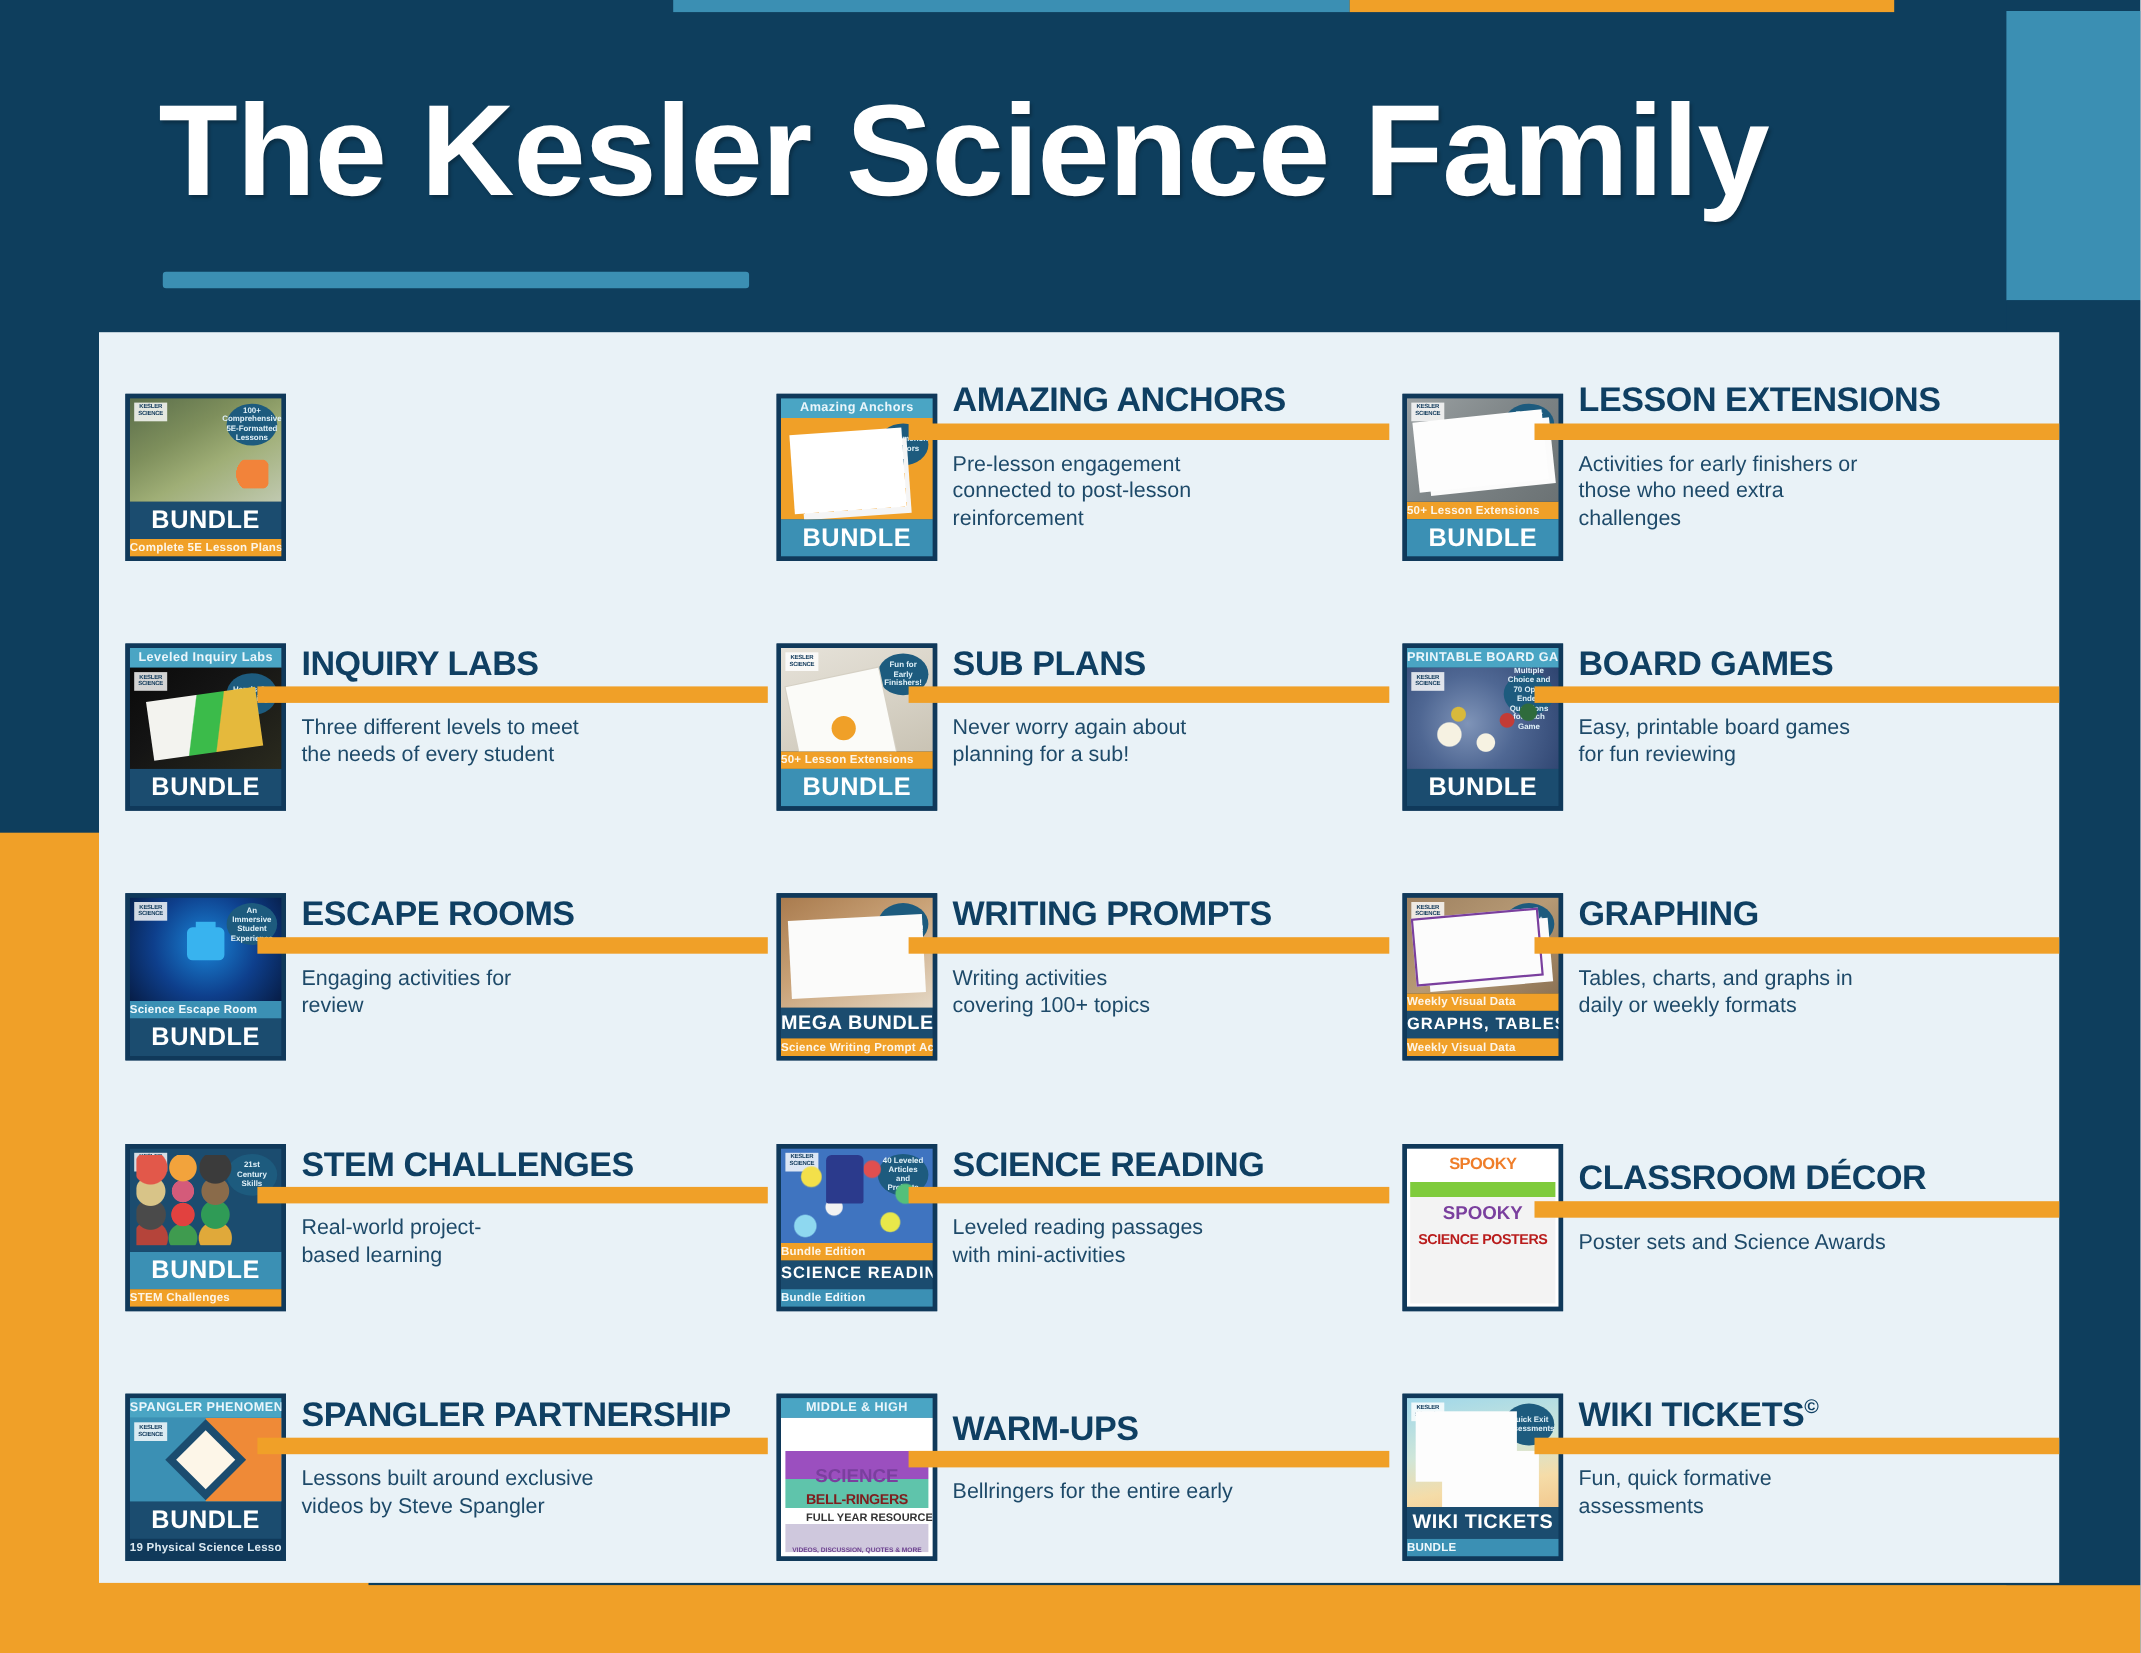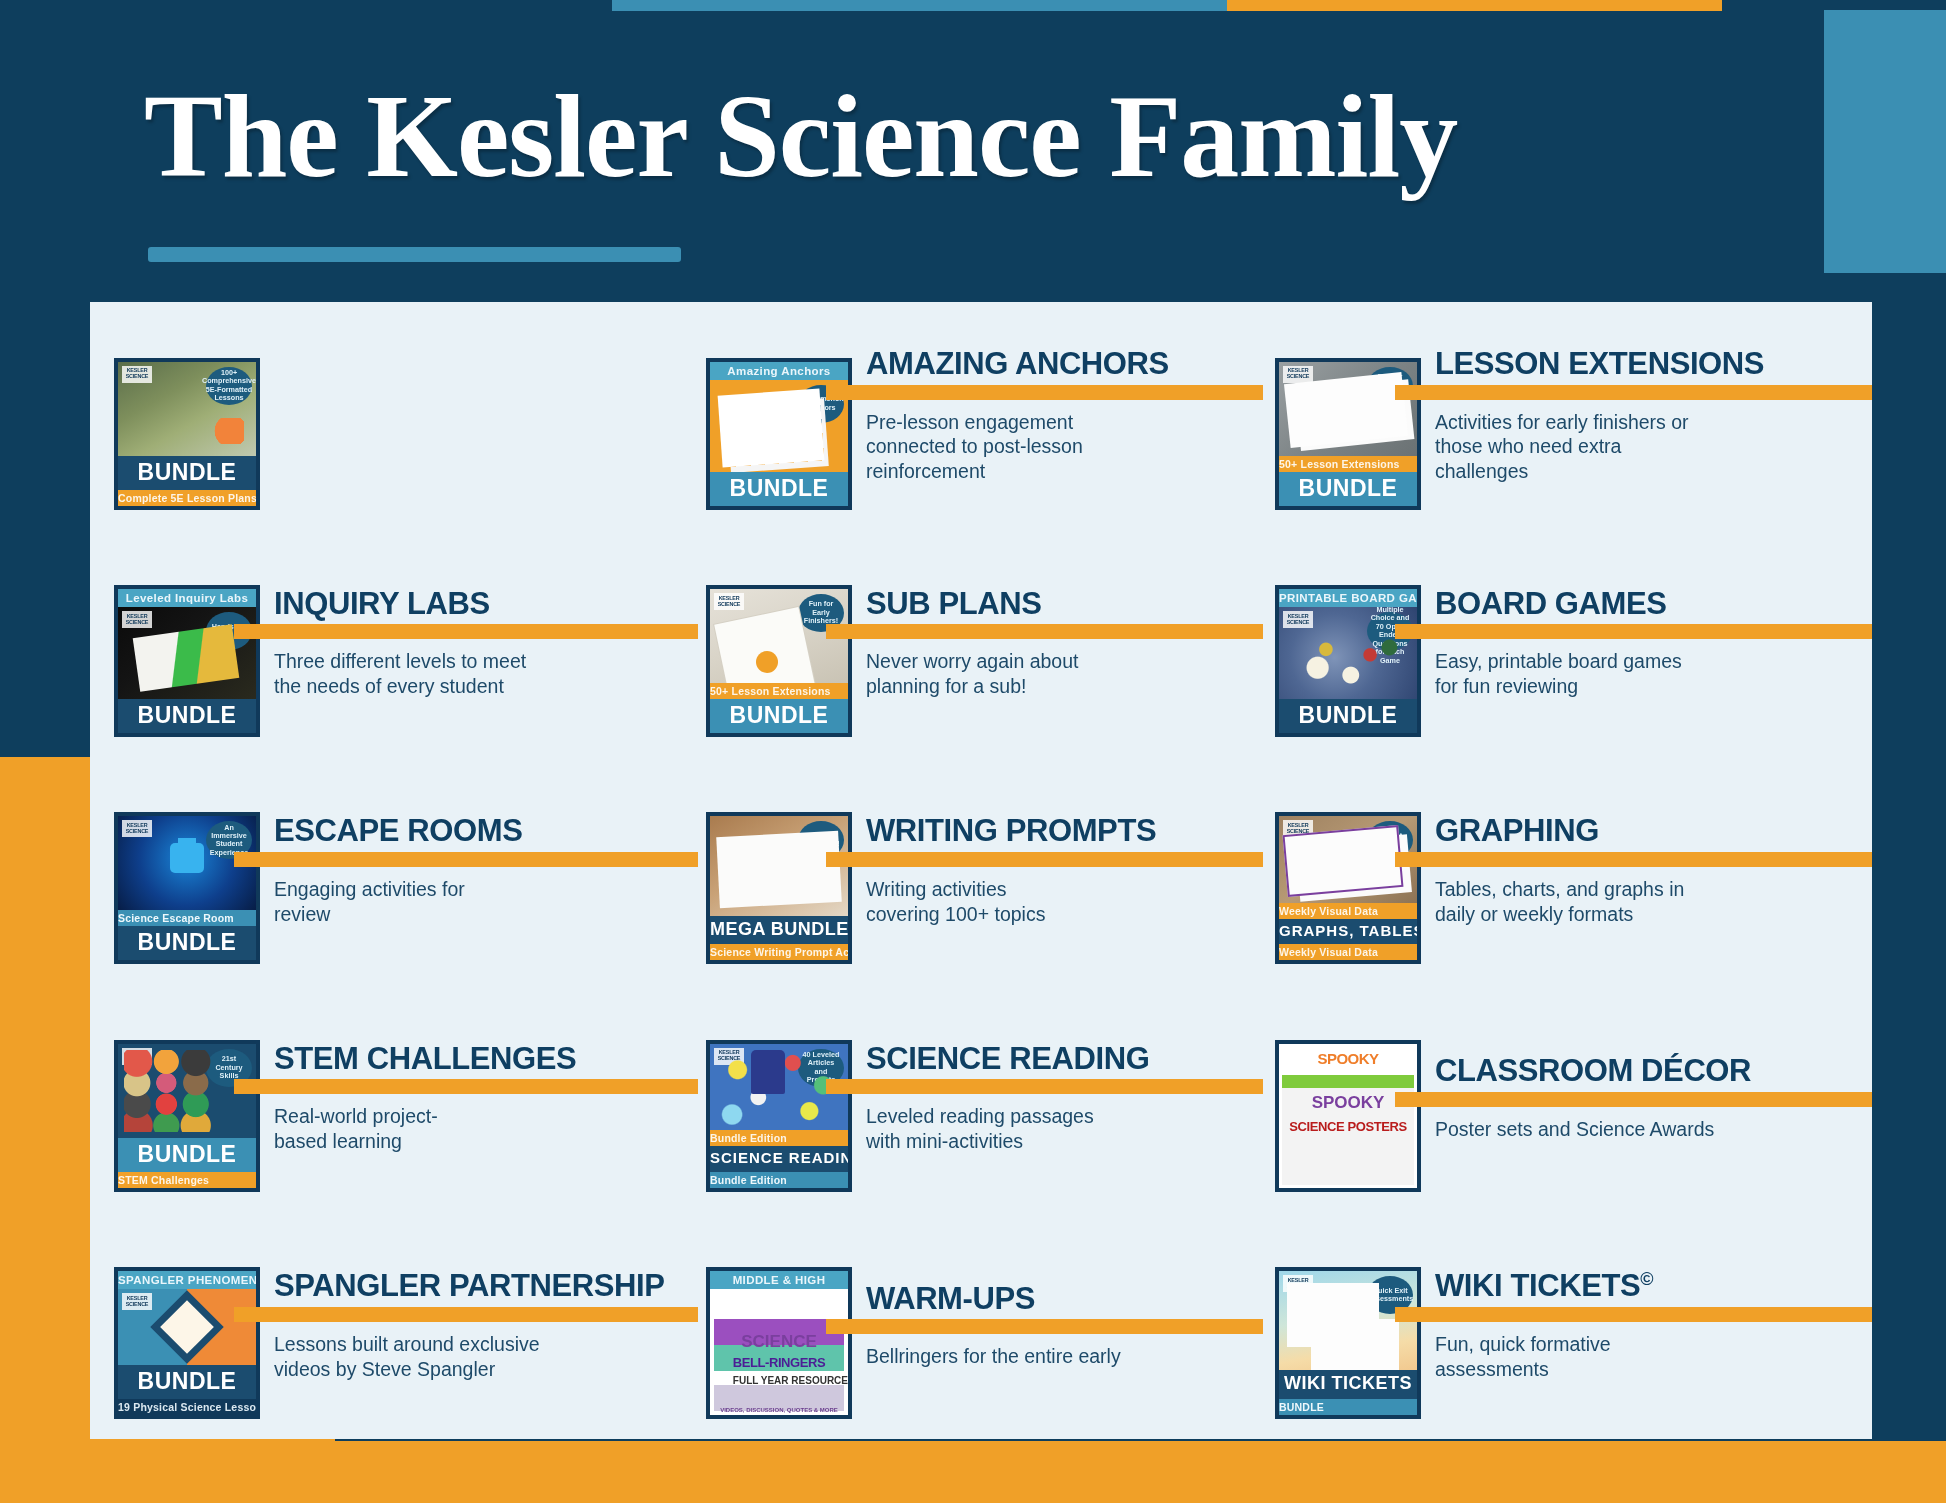--- a/index.html
+++ b/index.html
@@ -66,21 +66,20 @@
   }
   .poster-title {
     position: absolute;
     left: 144px; top: 58px;
     font-size: 118px;
     font-weight: 700;
     color: #ffffff;
     letter-spacing: -1px;
     white-space: nowrap;
     text-shadow: 2px 3px 3px rgba(0,0,0,0.25);
-    font-family: Liberation Serif, serif;
   }
   .title-underline {
     position: absolute;
     left: 148px; top: 236px;
     width: 533px; height: 15px;
     background: #3b8fb3;
     border-radius: 3px;
   }
 
   
@@ -581,21 +580,21 @@
               <div>videos by Steve Spangler</div>
             </div>
           </div>
         </div>
         <div class="item col2">
           <div class="thumb">
             <div class="inner">
               <div class="toptag">MIDDLE &amp; HIGH</div>
               <div class="art a-bell">
                 <div style="position:absolute;z-index:4;left:0;right:0;top:34%;text-align:center;font-size:17px;font-weight:700;color:#7a3f9e">SCIENCE</div>
-                <div style="position:absolute;z-index:4;left:0;right:0;top:52%;text-align:center;font-size:13px;font-weight:800;color:#4c1d95;letter-spacing:-0.4px">BELL-RINGERS</div>
+                <div style="position:absolute;z-index:4;left:0;right:0;top:52%;text-align:center;font-size:13px;font-weight:800;color:#7f1d1d;letter-spacing:-0.4px">BELL-RINGERS</div>
                 <div style="position:absolute;z-index:4;left:0;right:0;top:68%;text-align:right;font-size:10px;font-weight:700;color:#333">FULL YEAR RESOURCE</div>
                 <div style="position:absolute;z-index:4;left:2px;right:2px;bottom:2px;text-align:center;font-size:6px;font-weight:700;color:#6b3f8e">VIDEOS, DISCUSSION, QUOTES &amp; MORE</div>
               </div>
             </div>
           </div>
           <div class="txt">
             <div class="title-row"><div class="title"><span>WARM-UPS</span></div></div>
             <div class="rule"></div>
             <div class="desc">
               <div>Bellringers for the entire early</div>

